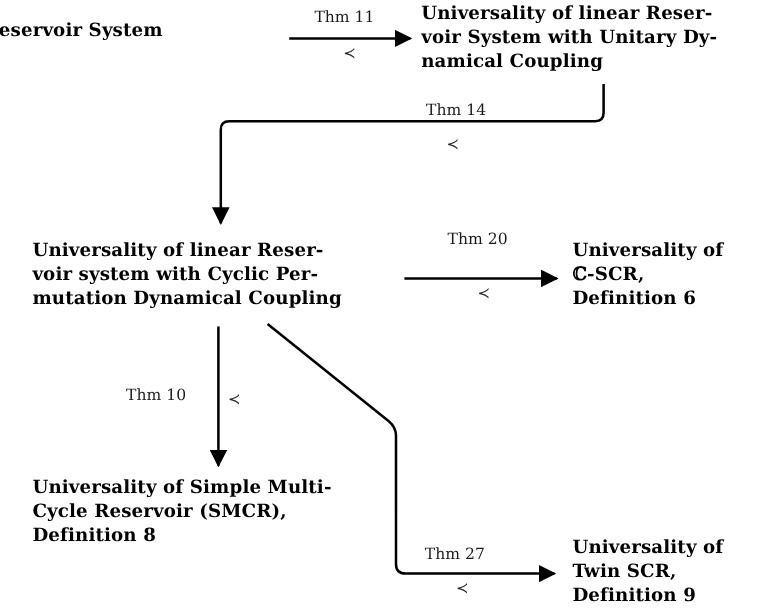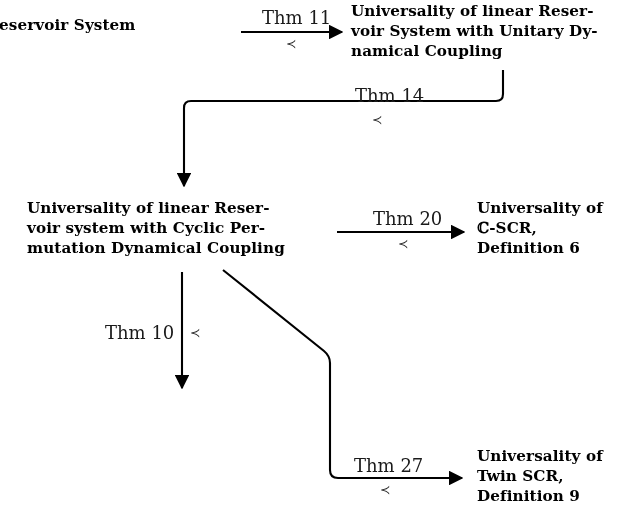--- a/index.html
+++ b/index.html
@@ -34,21 +34,21 @@
     font-size: 15.2px;
     line-height: 1.33;
     letter-spacing: 0.1px;
     color: #000000;
     white-space: pre-line;
   }
   .edge-label {
     position: absolute;
     font-family: "DejaVu Serif", "Liberation Serif", serif;
     font-weight: normal;
-    font-size: 18px;
+    font-size: 13px;
     color: #1a1a1a;
     white-space: nowrap;
   }
   .edge-rel {
     position: absolute;
     font-family: "DejaVu Serif", "Liberation Serif", serif;
     font-size: 12.5px;
     color: #2a2a2a;
     white-space: nowrap;
   }
@@ -60,21 +60,21 @@
   #node-smcr            { left: 27px;   top: 396px; width: 300px; text-align: left; }
   #node-twin            { left: 477px;  top: 446px; width: 160px; text-align: left; }
 
   
   #lbl-thm11 { left: 262px; top: 7px; }
   #rel-thm11 { left: 286px; top: 36px; }
 
   #lbl-thm14 { left: 355px; top: 85px; }
   #rel-thm14 { left: 372px; top: 112px; }
 
-  #lbl-thm20 { left: 373px; top: 208px; }
+  #lbl-thm20 { left: 373px; top: 192px; }
   #rel-thm20 { left: 398px; top: 236px; }
 
   #lbl-thm15 { left: 105px; top: 322px; }
   #rel-thm15 { left: 190px; top: 325px; }
 
   #lbl-thm21 { left: 354px; top: 455px; }
   #rel-thm21 { left: 380px; top: 482px; }
 </style>
 </head>
 <body>
@@ -116,20 +116,23 @@
 namical Coupling</div>
 
   <div class="node" id="node-cyclic">Universality of linear Reser-
 voir system with Cyclic Per-
 mutation Dynamical Coupling</div>
 
   <div class="node" id="node-cscr">Universality of
 ℂ-SCR,
 Definition 6</div>
 
+  <div class="node" id="node-smcr">Universality of Simple Multi-
+Cycle Reservoir (SMCR),
+Definition 8</div>
 
   <div class="node" id="node-twin">Universality of
 Twin SCR,
 Definition 9</div>
 
   <div class="edge-label" id="lbl-thm11">Thm 11</div>
   <div class="edge-rel" id="rel-thm11">≺</div>
 
   <div class="edge-label" id="lbl-thm14">Thm 14</div>
   <div class="edge-rel" id="rel-thm14">≺</div>

